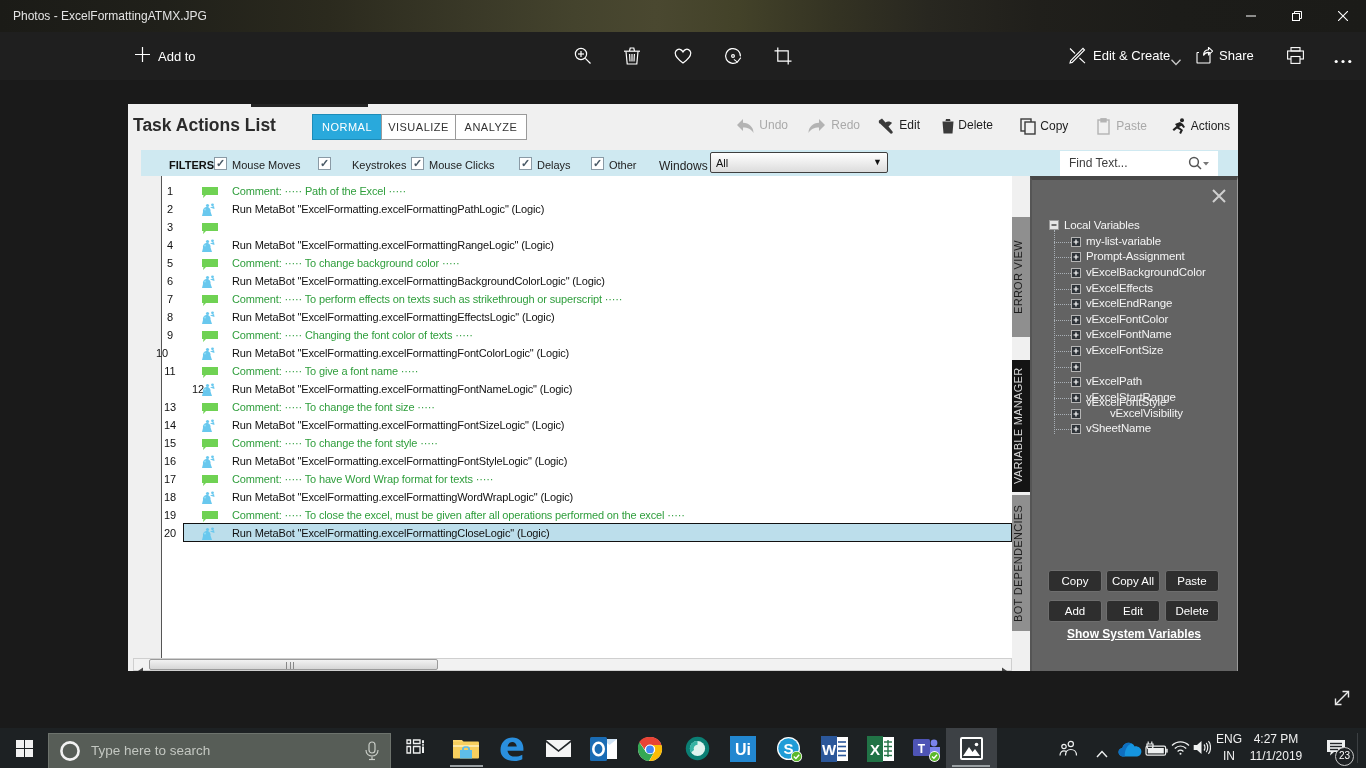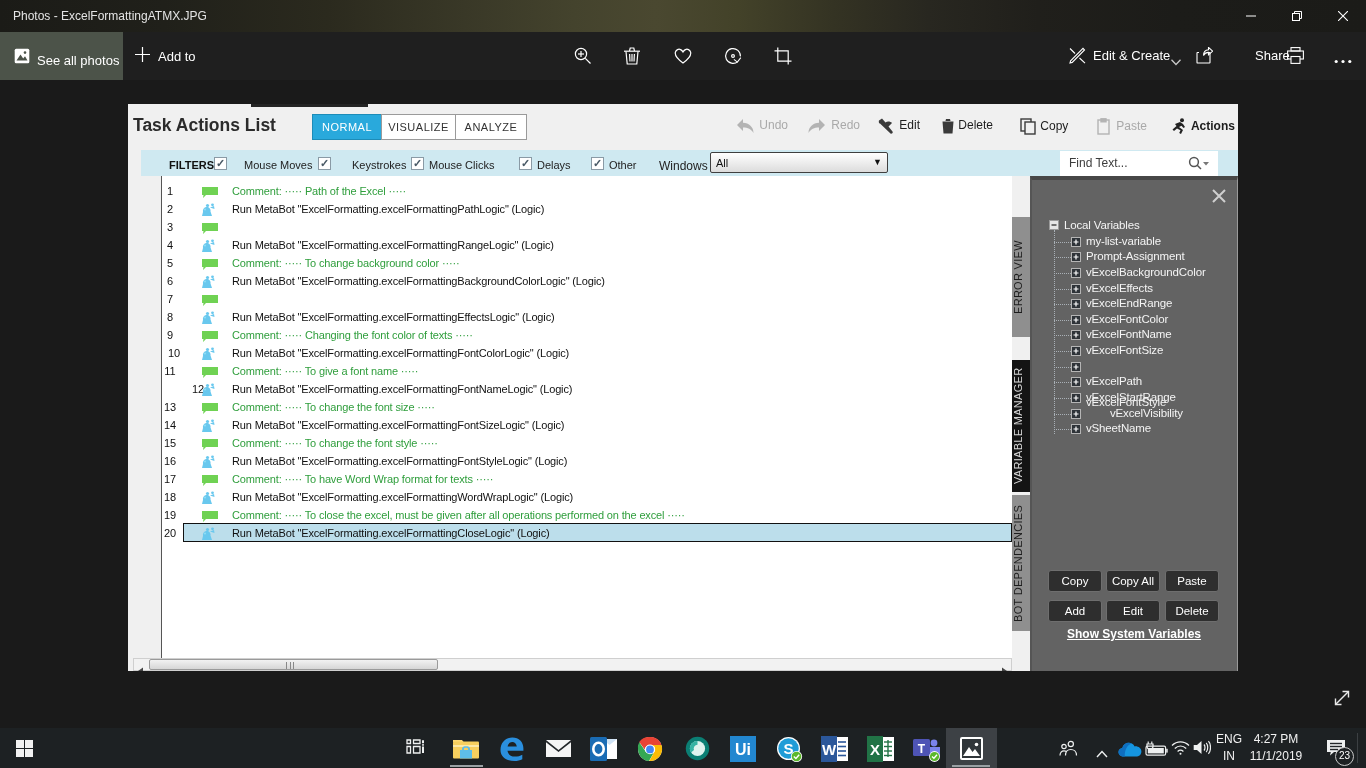--- a/index.html
+++ b/index.html
@@ -76,28 +76,20 @@
       </svg>
     </div>
   <div class="abs winbtn" style="left:1320px;">
       <svg width="10" height="10" viewBox="0 0 10 10">
         <path d="M0 0 L10 10 M10 0 L0 10" stroke="#fff" stroke-width="1.1"></path>
       </svg>
     </div>
 </div>
 
 <div class="abs" id="apptoolbar">
-  <div class="abs" id="seeall">
-    <svg class="abs" style="left:14px; top:16px;" width="16" height="16" viewBox="0 0 16 16">
-        <rect x="0.7" y="0.7" width="14.6" height="14.6" rx="1.5" fill="#fff"></rect>
-        <path d="M2.5 12.5 L6.5 6.5 L9.2 10.5 L11 8.2 L13.5 12.5 Z" fill="#4c5349"></path>
-        <circle cx="11" cy="4.6" r="1.3" fill="#4c5349"></circle>
-      </svg>
-    <div class="abs tbtext" style="left:37px; top:21px; white-space:nowrap;">See all photos</div>
-  </div>
   <div class="abs" style="left:135px; top:15px;"><svg width="15" height="15" viewBox="0 0 15 15">
         <path d="M7.5 0 V15 M0 7.5 H15" stroke="#fff" stroke-width="1.2"></path>
       </svg></div>
   <div class="abs tbtext" style="left:158px; top:17px;">Add to</div>
 
   <div class="abs" style="left:574px; top:15px;"><svg width="18" height="18" viewBox="0 0 18 18" fill="none" stroke="#fff" stroke-width="1.2">
         <circle cx="7" cy="7" r="5.6"></circle>
         <line x1="11.3" y1="11.3" x2="16.5" y2="16.5"></line>
         <line x1="4" y1="7" x2="10" y2="7"></line>
         <line x1="7" y1="4" x2="7" y2="10"></line>
@@ -128,21 +120,21 @@
         <path d="M1 1.5 L6 6.5 M10.5 11 L16 16.2"></path>
       </svg></div>
   <div class="abs tbtext" style="left:1093px; top:16px;">Edit &amp; Create</div>
   <div class="abs" style="left:1171px; top:20px;"><svg width="10" height="7" viewBox="0 0 10 7" fill="none" stroke="#c9c9c9" stroke-width="1.3">
         <path d="M0.5 0.7 L5 5.5 L9.5 0.7"></path>
       </svg></div>
   <div class="abs" style="left:1196px; top:15px;"><svg width="17" height="17" viewBox="0 0 17 17" fill="none" stroke="#fff" stroke-width="1.1">
         <path d="M12 5.5 H13.5 C14 5.5 14 5.7 14 6 V15.5 C14 16 13.8 16 13.5 16 H1.6 C1.2 16 1 16 1 15.5 V6 C1 5.7 1 5.5 1.5 5.5 H3"></path>
         <path d="M7.5 8.5 C7.5 4 9.5 2.8 12.5 2.7 L12.5 0.4 L16.6 4.1 L12.5 7.8 L12.5 5.4 C10 5.4 8.6 6.3 7.5 8.5 Z"></path>
       </svg></div>
-  <div class="abs tbtext" style="left:1219px; top:16px;margin-left:36px;">Share</div>
+  <div class="abs tbtext" style="left:1219px; top:16px;">Share</div>
   <div class="abs" style="left:1287px; top:15px;"><svg width="17" height="17" viewBox="0 0 17 17" fill="none" stroke="#fff" stroke-width="1.1">
         <rect x="4" y="0.6" width="9" height="3.4"></rect>
         <rect x="0.6" y="4" width="15.8" height="8"></rect>
         <rect x="4" y="9.5" width="9" height="6.9" fill="#1f1f1f"></rect>
       </svg></div>
   <div class="abs" style="left:1334px; top:18px;"><svg width="18" height="5" viewBox="0 0 18 5">
         <circle cx="2.2" cy="2.5" r="1.6" fill="#fff"></circle>
         <circle cx="9" cy="2.5" r="1.6" fill="#fff"></circle>
         <circle cx="15.8" cy="2.5" r="1.6" fill="#fff"></circle>
       </svg></div>
@@ -168,29 +160,29 @@
         <path d="M1.5 3.5 H12.5 L11.5 15.5 H2.5 Z M4.5 3 L5 1 H9 L9.5 3" fill="#3a3a3a"></path>
       </svg> Delete</div>
   <div class="abs pti" style="left:892px;"><svg width="17" height="17" viewBox="0 0 17 17" fill="none" stroke="#3a3a3a" stroke-width="1.4">
         <rect x="1" y="1" width="10" height="12"></rect>
         <rect x="5" y="4" width="10" height="12" fill="#f0f0f0"></rect>
       </svg> Copy</div>
   <div class="abs pti dis" style="left:969px;"><svg width="16" height="17" viewBox="0 0 16 17" fill="none" stroke="#b3b3b3" stroke-width="1.4">
         <rect x="1" y="2" width="11" height="14"></rect>
         <rect x="4" y="0.8" width="5" height="3" fill="#b3b3b3"></rect>
       </svg> Paste</div>
-  <div class="abs pti" style="left:1043px;font-weight:bold;"><svg width="17" height="17" viewBox="0 0 17 17">
+  <div class="abs pti" style="left:1043px;"><svg width="17" height="17" viewBox="0 0 17 17">
         <circle cx="11" cy="2.2" r="2" fill="#222"></circle>
         <path d="M4 6 L9 4 L12 6 L14 9 L12.5 10 L10.5 7.8 L8 9 L12 12 L10 16 L8.2 15 L9.5 12.2 L6 10.5 L3 13 L1.5 11.5 L5.5 8 Z" fill="#222"></path>
       </svg> Actions</div>
 
   <div class="abs" id="filterbar"></div>
   <div class="abs" style="left:41px; top:55px; font-size:11px; font-weight:bold; color:#111;">FILTERS</div>
   <div class="abs cb" style="left:86px;">✓</div>
-    <div class="abs cblab" style="left:116px;">Mouse Moves</div>
+    <div class="abs cblab" style="left:104px;">Mouse Moves</div>
   <div class="abs cb" style="left:190px;">✓</div>
     <div class="abs cblab" style="left:224px;">Keystrokes</div>
   <div class="abs cb" style="left:283px;">✓</div>
     <div class="abs cblab" style="left:301px;">Mouse Clicks</div>
   <div class="abs cb" style="left:391px;">✓</div>
     <div class="abs cblab" style="left:409px;">Delays</div>
   <div class="abs cb" style="left:463px;">✓</div>
     <div class="abs cblab" style="left:481px;">Other</div>
   <div class="abs cblab" style="left:531px; font-size:12px;">Windows</div>
   <div class="abs" id="winsel">All<span class="arr">▼</span></div>
@@ -242,35 +234,36 @@
         <circle cx="11.5" cy="1.8" r="1.4" fill="#69c8ee"></circle>
         <path d="M13 3 L9 4.5 L13.5 6 Z" fill="#69c8ee"></path>
         <path d="M5 4 C2.5 4.5 1.5 7 2 9 L1 13 H11 L9.5 8.5 C10 6.5 8.5 4.5 7 4 Z" fill="#69c8ee"></path>
         <circle cx="4" cy="6.5" r="1.1" fill="#8edcf5"></circle>
       </svg></div>
   <div class="abs rowtext cblack" style="left:104px; top:168px;">Run MetaBot "ExcelFormatting.excelFormattingBackgroundColorLogic" (Logic)</div>
   <div class="abs rownum" style="left:32px; top:186px;">7</div>
   <div class="abs" style="left:73px; top:189px;"><svg width="18" height="13" viewBox="0 0 18 13">
         <path d="M1 1 H17 V9 H5 L2 12 L2.5 9 H1 Z" fill="#6fd253"></path>
       </svg></div>
+  <div class="abs rowtext cgreen" style="left:104px; top:186px;">Comment: ····· To perform effects on texts such as strikethrough or superscript ·····</div>
   <div class="abs rownum" style="left:32px; top:204px;">8</div>
   <div class="abs" style="left:73px; top:207px;"><svg width="16" height="14" viewBox="0 0 16 14">
         <circle cx="6.5" cy="2.5" r="1.6" fill="#69c8ee"></circle>
         <circle cx="11.5" cy="1.8" r="1.4" fill="#69c8ee"></circle>
         <path d="M13 3 L9 4.5 L13.5 6 Z" fill="#69c8ee"></path>
         <path d="M5 4 C2.5 4.5 1.5 7 2 9 L1 13 H11 L9.5 8.5 C10 6.5 8.5 4.5 7 4 Z" fill="#69c8ee"></path>
         <circle cx="4" cy="6.5" r="1.1" fill="#8edcf5"></circle>
       </svg></div>
   <div class="abs rowtext cblack" style="left:104px; top:204px;">Run MetaBot "ExcelFormatting.excelFormattingEffectsLogic" (Logic)</div>
   <div class="abs rownum" style="left:32px; top:222px;">9</div>
   <div class="abs" style="left:73px; top:225px;"><svg width="18" height="13" viewBox="0 0 18 13">
         <path d="M1 1 H17 V9 H5 L2 12 L2.5 9 H1 Z" fill="#6fd253"></path>
       </svg></div>
   <div class="abs rowtext cgreen" style="left:104px; top:222px;">Comment: ····· Changing the font color of texts ·····</div>
-  <div class="abs rownum" style="left:36px; top:240px;">10</div>
+  <div class="abs rownum" style="left:24px; top:240px;">10</div>
   <div class="abs" style="left:73px; top:243px;"><svg width="16" height="14" viewBox="0 0 16 14">
         <circle cx="6.5" cy="2.5" r="1.6" fill="#69c8ee"></circle>
         <circle cx="11.5" cy="1.8" r="1.4" fill="#69c8ee"></circle>
         <path d="M13 3 L9 4.5 L13.5 6 Z" fill="#69c8ee"></path>
         <path d="M5 4 C2.5 4.5 1.5 7 2 9 L1 13 H11 L9.5 8.5 C10 6.5 8.5 4.5 7 4 Z" fill="#69c8ee"></path>
         <circle cx="4" cy="6.5" r="1.1" fill="#8edcf5"></circle>
       </svg></div>
   <div class="abs rowtext cblack" style="left:104px; top:240px;">Run MetaBot "ExcelFormatting.excelFormattingFontColorLogic" (Logic)</div>
   <div class="abs rownum" style="left:32px; top:258px;">11</div>
   <div class="abs" style="left:73px; top:261px;"><svg width="18" height="13" viewBox="0 0 18 13">
@@ -479,20 +472,32 @@
       <path d="M3.5 10.5 V16.5 H9.5"></path>
     </svg></div>
 
 <div class="abs" id="taskbar">
   <div class="abs" style="left:16px; top:12px;"><svg width="17" height="17" viewBox="0 0 17 17">
         <rect x="0" y="0" width="8" height="8" fill="#f2f2f2"></rect>
         <rect x="9" y="0" width="8" height="8" fill="#f2f2f2"></rect>
         <rect x="0" y="9" width="8" height="8" fill="#f2f2f2"></rect>
         <rect x="9" y="9" width="8" height="8" fill="#f2f2f2"></rect>
       </svg></div>
+  <div class="abs" id="searchbox">
+    <svg class="abs" style="left:10px; top:6px;" width="22" height="22" viewBox="0 0 22 22">
+        <circle cx="11" cy="11" r="8.6" fill="none" stroke="#f2f2f2" stroke-width="2.6"></circle>
+      </svg>
+    <div class="abs" style="left:42px; top:9px; font-size:13.5px; color:#c3c7c1;">Type here to search</div>
+    <svg class="abs" style="left:316px; top:7px;" width="14" height="21" viewBox="0 0 14 21" fill="none" stroke="#c9cdc7" stroke-width="1.2">
+        <rect x="4" y="1" width="6" height="11" rx="3"></rect>
+        <path d="M1 9 C1 17 13 17 13 9"></path>
+        <line x1="7" y1="15.5" x2="7" y2="18"></line>
+        <line x1="4" y1="18.5" x2="10" y2="18.5"></line>
+      </svg>
+  </div>
   <div class="abs" style="left:406px; top:11px;"><svg width="19" height="19" viewBox="0 0 19 19" fill="none" stroke="#eef0f0" stroke-width="1.3">
         <path d="M4.5 4.5 H1 V1 H4.5 Z M14 4.5 H7.5 V1 H14 Z M4.5 14 H1 V7.5 H4.5 Z M14 14 H7.5 V7.5 H14 Z"></path>
         <path d="M17 1.2 V4.3 M17 7.6 V14" stroke-width="2"></path>
         <rect x="16" y="5.2" width="2" height="1.4" fill="#eef0f0" stroke="none"></rect>
       </svg></div>
   <div class="abs" style="left:452px; top:9px;"><svg width="28" height="23" viewBox="0 0 28 23">
         <path d="M1 3 L10 3 L12 5.5 L1 5.5 Z" fill="#ffd973"></path>
         <rect x="1" y="4.5" width="26" height="17" rx="1" fill="#f7cf5e"></rect>
         <path d="M1 8 H27 V10 H1 Z" fill="#fde9a8"></path>
         <path d="M8 13 H20 V21.5 H8 Z" fill="#5ebde8"></path>

